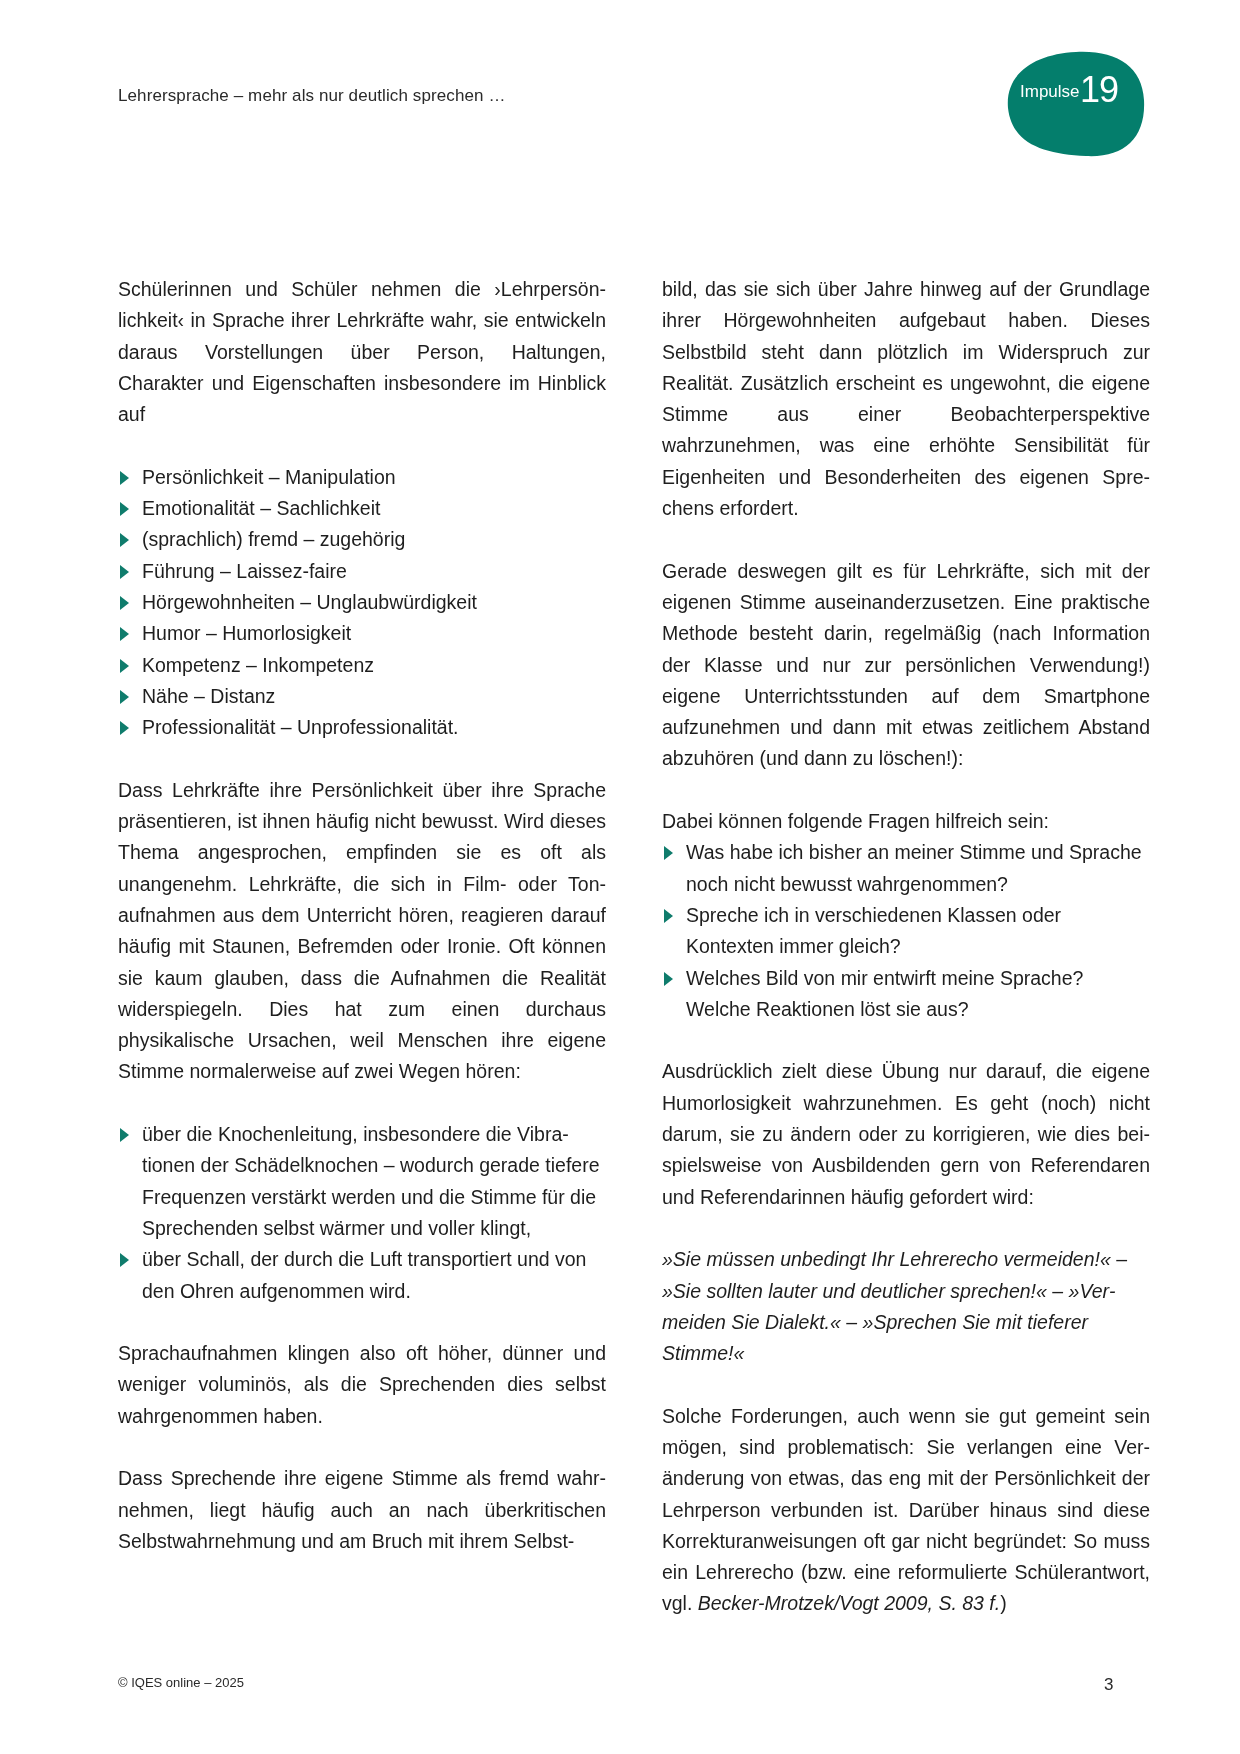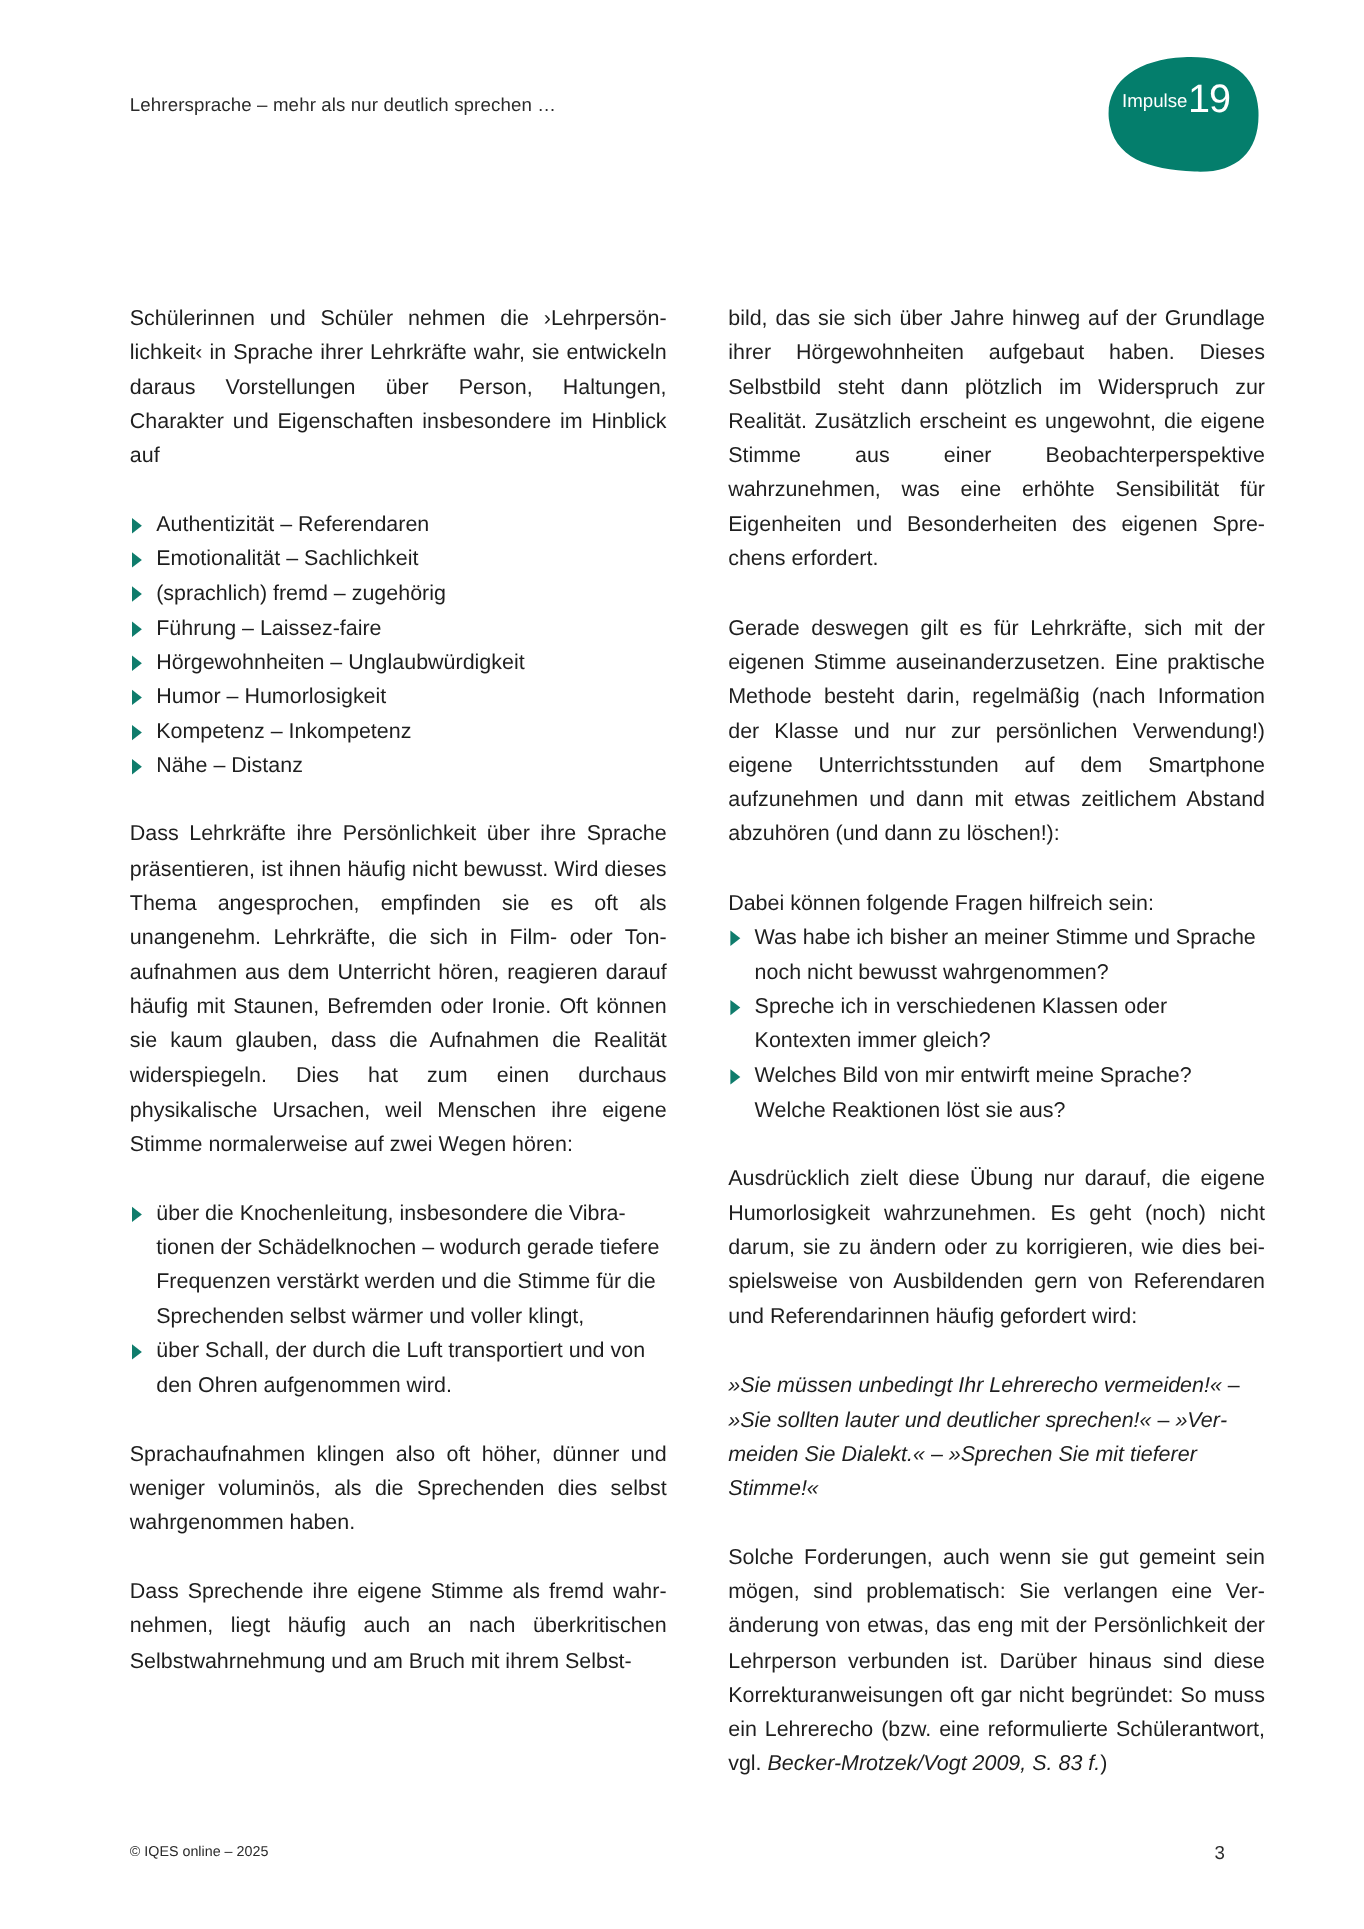--- a/index.html
+++ b/index.html
@@ -58,28 +58,29 @@
       <path d="M70 4 C110 2 136 18 138 52 C140 90 118 110 80 108 C38 106 6 96 2 60 C-1 26 28 6 70 4 Z" fill="#047e6c"></path>
     </svg>
     <span class="badge-label">Impulse</span>
     <span class="badge-number">19</span>
   </div>
 
   <div class="col col-left">
     <p>Schülerinnen und Schüler nehmen die ›Lehrpersön­lichkeit‹ in Sprache ihrer Lehrkräfte wahr, sie ent­wickeln daraus Vorstellungen über Person, Haltungen, Charakter und Eigenschaften insbesondere im Hin­blick auf</p>
 
     <ul class="bullets">
-      <li><span class="tri"></span><span>Authentizität – Referendaren</span></li>
+      <li><span class="tri"></span><span>Persönlichkeit – Manipulation</span></li>
       <li><span class="tri"></span><span>Emotionalität – Sachlichkeit</span></li>
       <li><span class="tri"></span><span>(sprachlich) fremd – zugehörig</span></li>
       <li><span class="tri"></span><span>Führung – Laissez-faire</span></li>
       <li><span class="tri"></span><span>Hörgewohnheiten – Unglaubwürdigkeit</span></li>
       <li><span class="tri"></span><span>Humor – Humorlosigkeit</span></li>
       <li><span class="tri"></span><span>Kompetenz – Inkompetenz</span></li>
       <li><span class="tri"></span><span>Nähe – Distanz</span></li>
+      <li><span class="tri"></span><span>Professionalität – Unprofessionalität.</span></li>
     </ul>
 
     <p>Dass Lehrkräfte ihre Persönlichkeit über ihre Sprache präsentieren, ist ihnen häufig nicht bewusst. Wird die­ses Thema angesprochen, empfinden sie es oft als unangenehm. Lehrkräfte, die sich in Film- oder Ton­aufnahmen aus dem Unterricht hören, reagieren darauf häufig mit Staunen, Befremden oder Ironie. Oft können sie kaum glauben, dass die Aufnahmen die Realität widerspiegeln. Dies hat zum einen durchaus physikalische Ursachen, weil Menschen ihre eigene Stimme normalerweise auf zwei Wegen hören:</p>
 
     <ul class="bullets">
       <li><span class="tri"></span><span>über die Knochenleitung, insbesondere die Vibra­tionen der Schädelknochen – wodurch gerade tiefere Frequenzen verstärkt werden und die Stimme für die Sprechenden selbst wärmer und voller klingt,</span></li>
       <li><span class="tri"></span><span>über Schall, der durch die Luft transportiert und von den Ohren aufgenommen wird.</span></li>
     </ul>
 
     <p>Sprachaufnahmen klingen also oft höher, dünner und weniger voluminös, als die Sprechenden dies selbst wahrgenommen haben.</p>

